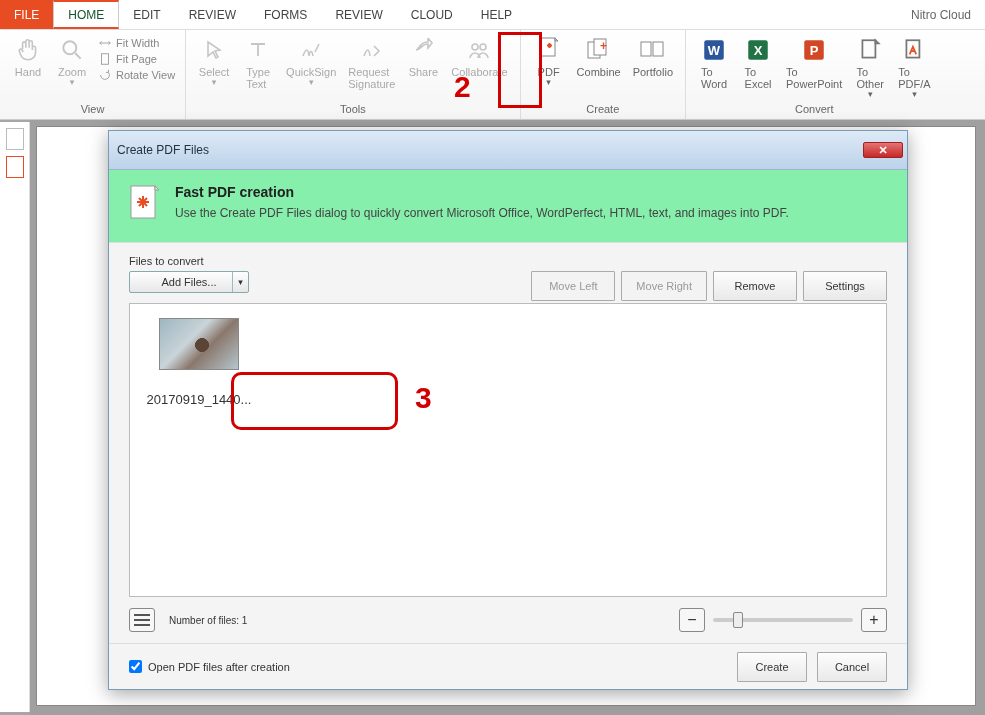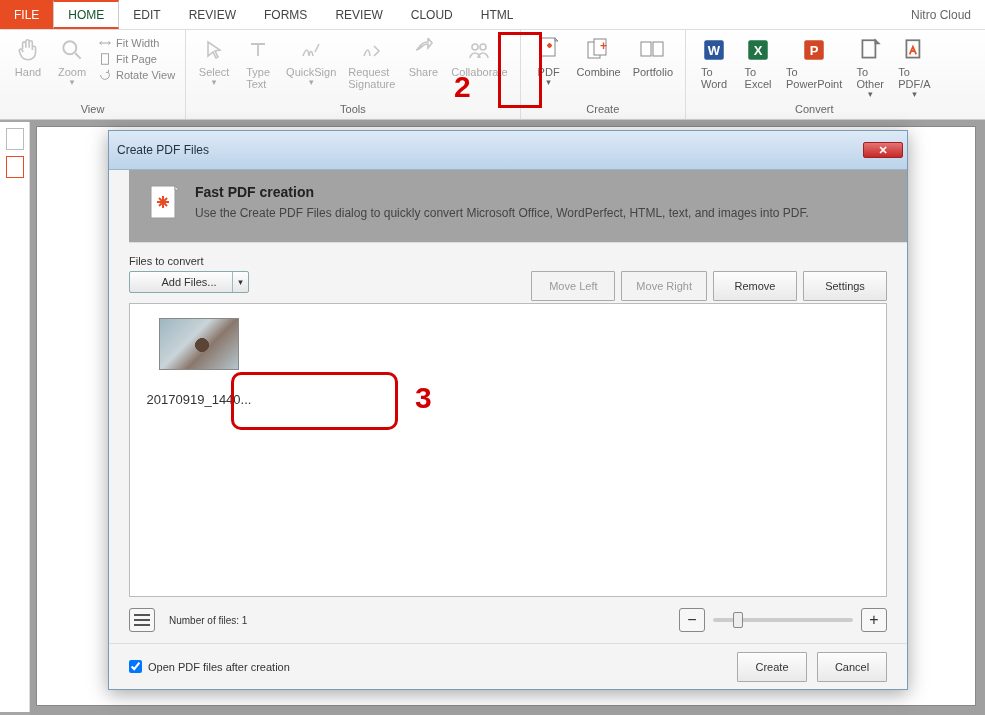--- a/index.html
+++ b/index.html
@@ -114,21 +114,21 @@
     border-bottom:1px solid #9db5cc;
   }
   .close-btn {
     width:40px; height:16px; background:linear-gradient(#e57373,#c62828);
     border:1px solid #a32020; border-radius:2px; display:flex;
     align-items:center; justify-content:center; color:#fff; font-weight:700;
     font-size:11px; cursor:pointer;
   }
   .dlg-header {
     padding:14px 20px 18px 20px; display:flex; gap:14px;
-    border-bottom:1px solid #ddd; background:#a3a3a3;margin-left:20px;
+    border-bottom:1px solid #ddd; background:#86efac;
   }
   .dlg-header .big-ic {
     width:32px; height:40px;
   }
   .dlg-header h3 { font-size:14px; font-weight:700; margin-bottom:6px; color:#222;}
   .dlg-header p { font-size:12px; color:#444; }
 
   .dlg-toolbar {
     padding:12px 20px 0 20px; position:relative;
   }
@@ -221,21 +221,21 @@
 <body>
 
 <div class="tabs-row">
   <div class="tab file">FILE</div>
   <div class="tab active">HOME</div>
   <div class="tab">EDIT</div>
   <div class="tab">REVIEW</div>
   <div class="tab">FORMS</div>
   <div class="tab">REVIEW</div>
   <div class="tab">CLOUD</div>
-  <div class="tab">HTML</div>
+  <div class="tab">HELP</div>
   <div class="cloud-label">Nitro Cloud</div>
 </div>
 
 <div class="ribbon">
 
   <div class="ribbon-group">
     <div class="group-buttons">
       <div class="rb disabled">
         <span class="ic">
           <svg width="26" height="26" viewBox="0 0 24 24" fill="none" stroke="#999" stroke-width="1.5">

